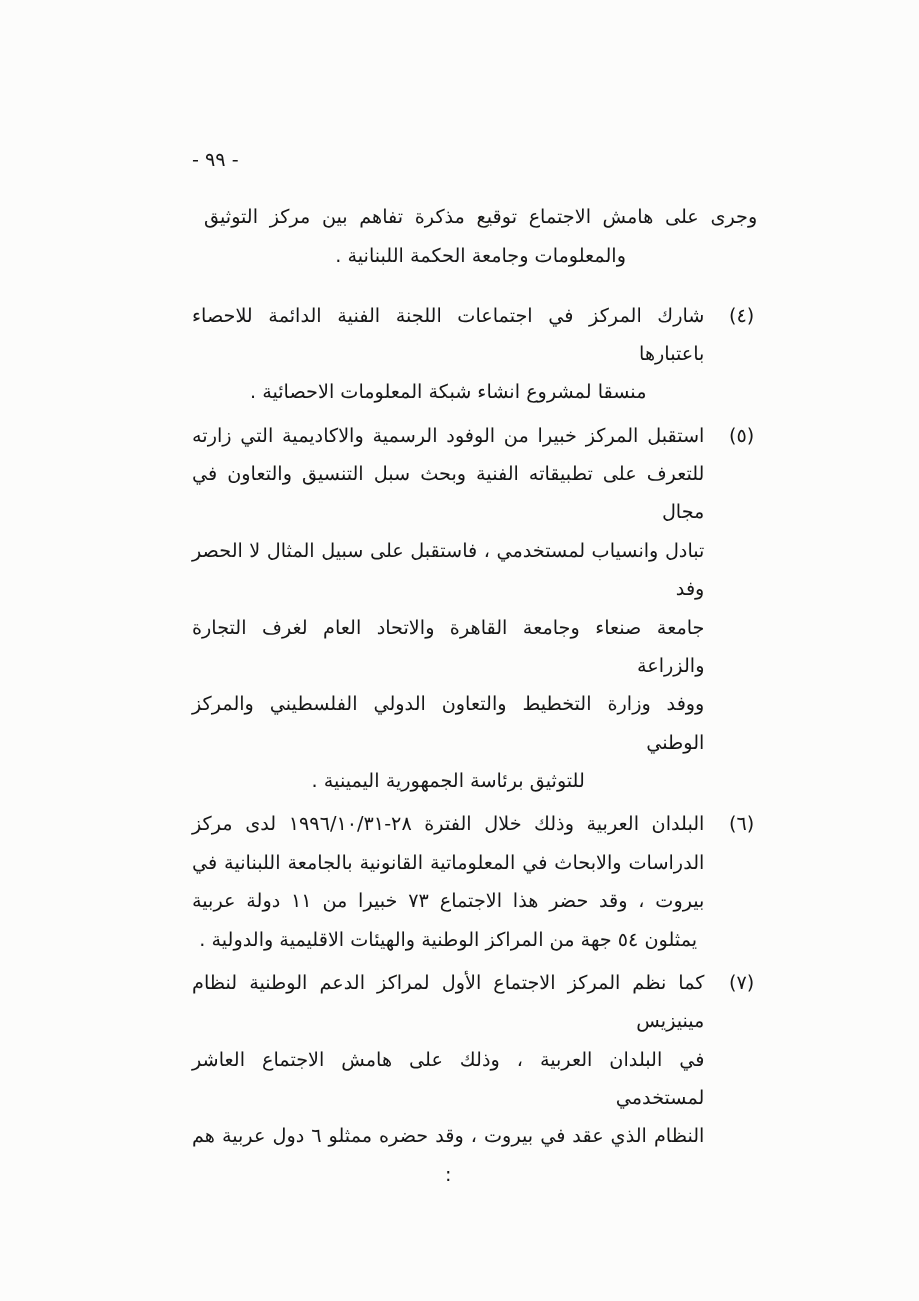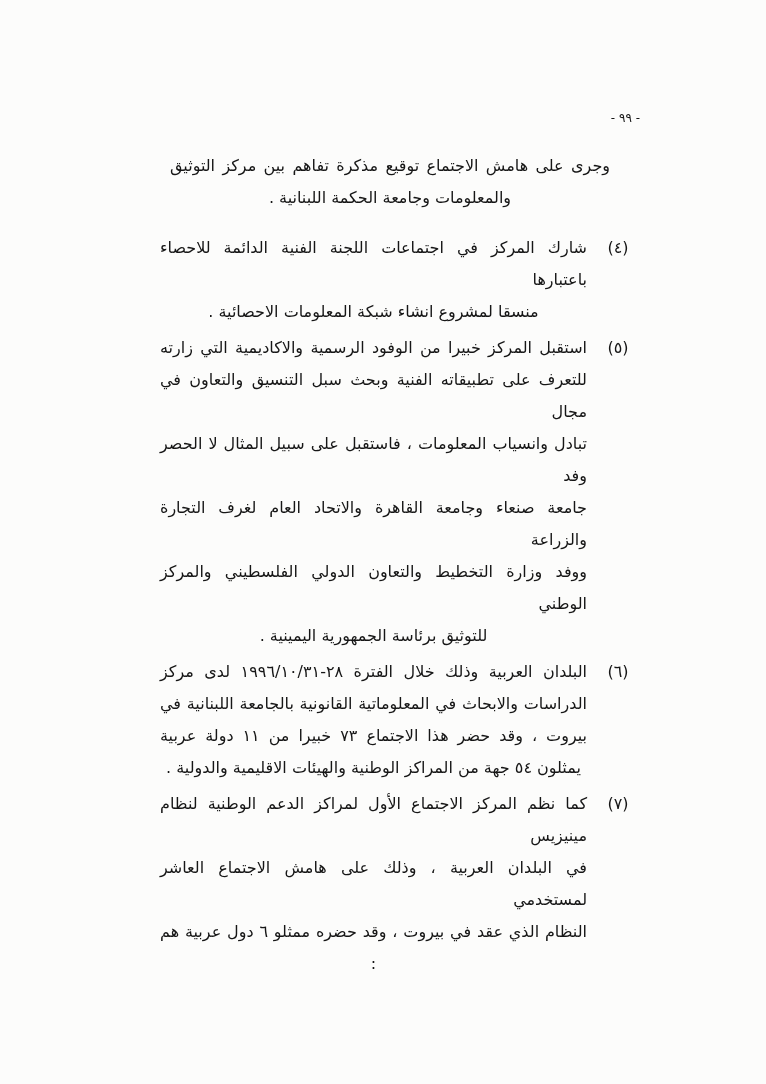--- a/index.html
+++ b/index.html
@@ -24,26 +24,27 @@
     position: absolute;
     top: 0;
     left: 160px;
     width: 480px;
     padding-top: 102px;
     direction: rtl;
     font-size: 16px;
     line-height: 32px;
   }
   .page-number {
-    text-align: right;
+    text-align: left;
     margin-bottom: 16px;
-    font-size: 12px;
+    font-size: 16px;
+    margin-top: 15px;
   }
   .intro {
-    margin-right: 30px;
+    margin-right: 9px;
     margin-left: 10px;
     margin-bottom: 18px;
   }
   .item {
     display: flex;
     gap: 9px;
     margin-bottom: 4px;
   }
   .marker {
     flex: 0 0 44px;
@@ -82,21 +83,21 @@
             <div class="line">شارك المركز في اجتماعات اللجنة الفنية الدائمة للاحصاء باعتبارها</div>
             <div class="line last">منسقا لمشروع انشاء شبكة المعلومات الاحصائية .</div>
           </div>
   </div>
 
   <div class="item">
     <div class="marker">(٥)</div>
     <div class="item-body">
             <div class="line">استقبل المركز خبيرا من الوفود الرسمية والاكاديمية التي زارته</div>
             <div class="line">للتعرف على تطبيقاته الفنية وبحث سبل التنسيق والتعاون في مجال</div>
-            <div class="line">تبادل وانسياب المعلومات ، فاستقبل على سبيل المثال لا الحصر وفد</div>
+            <div class="line">تبادل وانسياب لمستخدمي ، فاستقبل على سبيل المثال لا الحصر وفد</div>
             <div class="line">جامعة صنعاء وجامعة القاهرة والاتحاد العام لغرف التجارة والزراعة</div>
             <div class="line">ووفد وزارة التخطيط والتعاون الدولي الفلسطيني والمركز الوطني</div>
             <div class="line last">للتوثيق برئاسة الجمهورية اليمينية .</div>
           </div>
   </div>
 
   <div class="item">
     <div class="marker">(٦)</div>
     <div class="item-body">
             <div class="line">البلدان العربية وذلك خلال الفترة ٢٨‏-‏٣١‏/‏١٠‏/‏١٩٩٦ لدى مركز</div>

